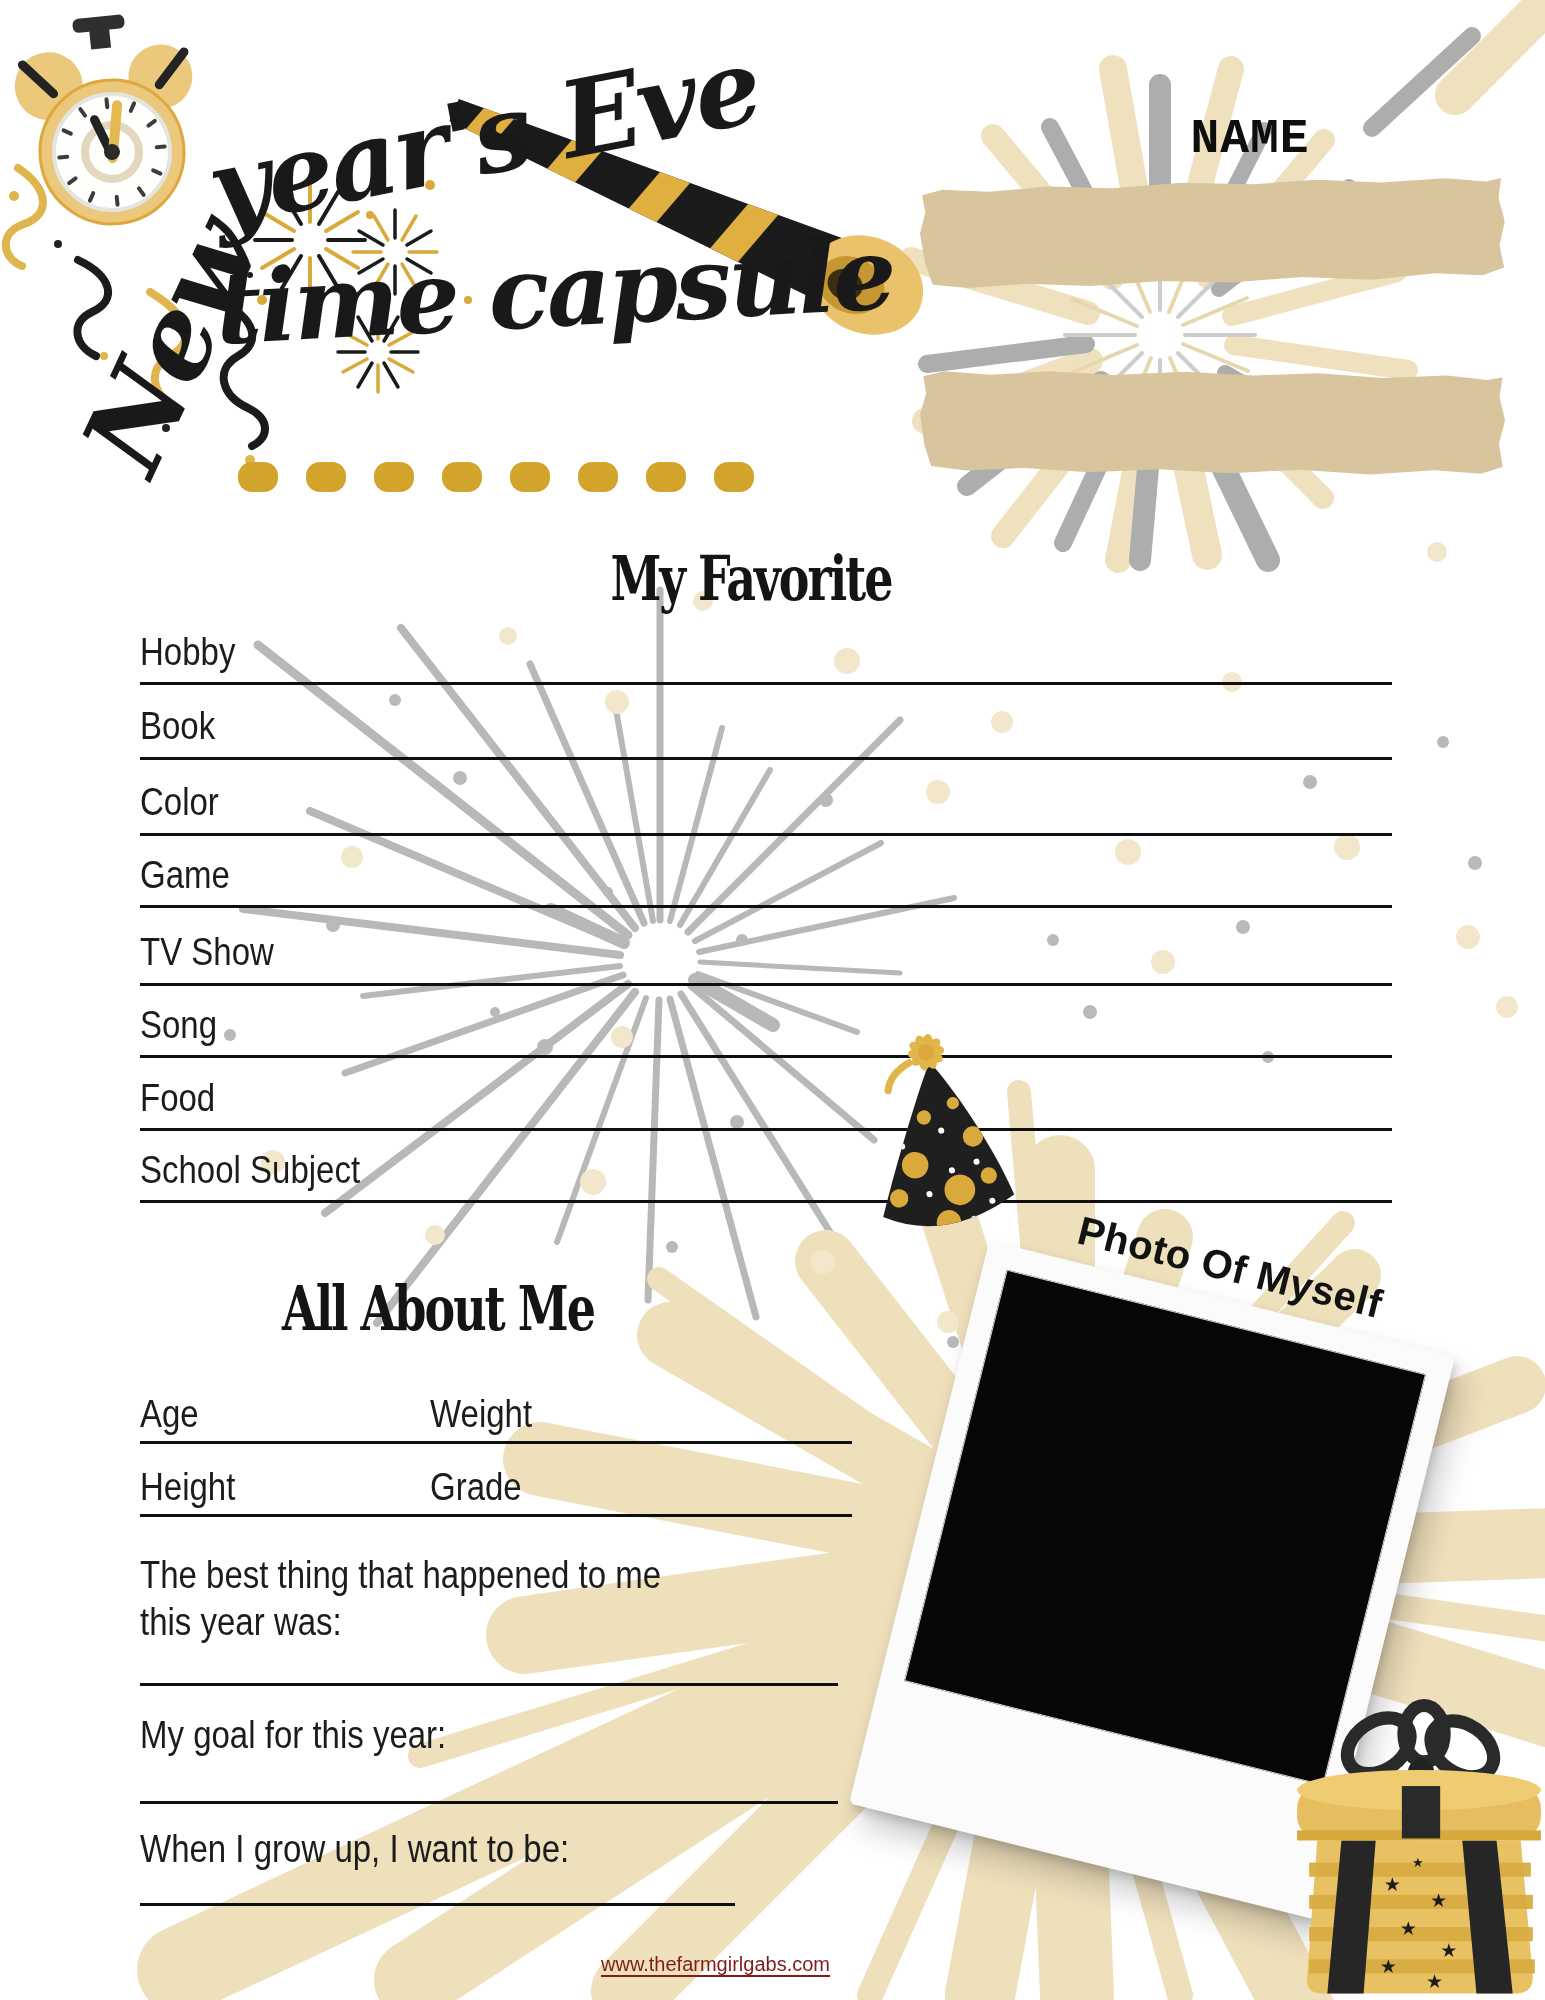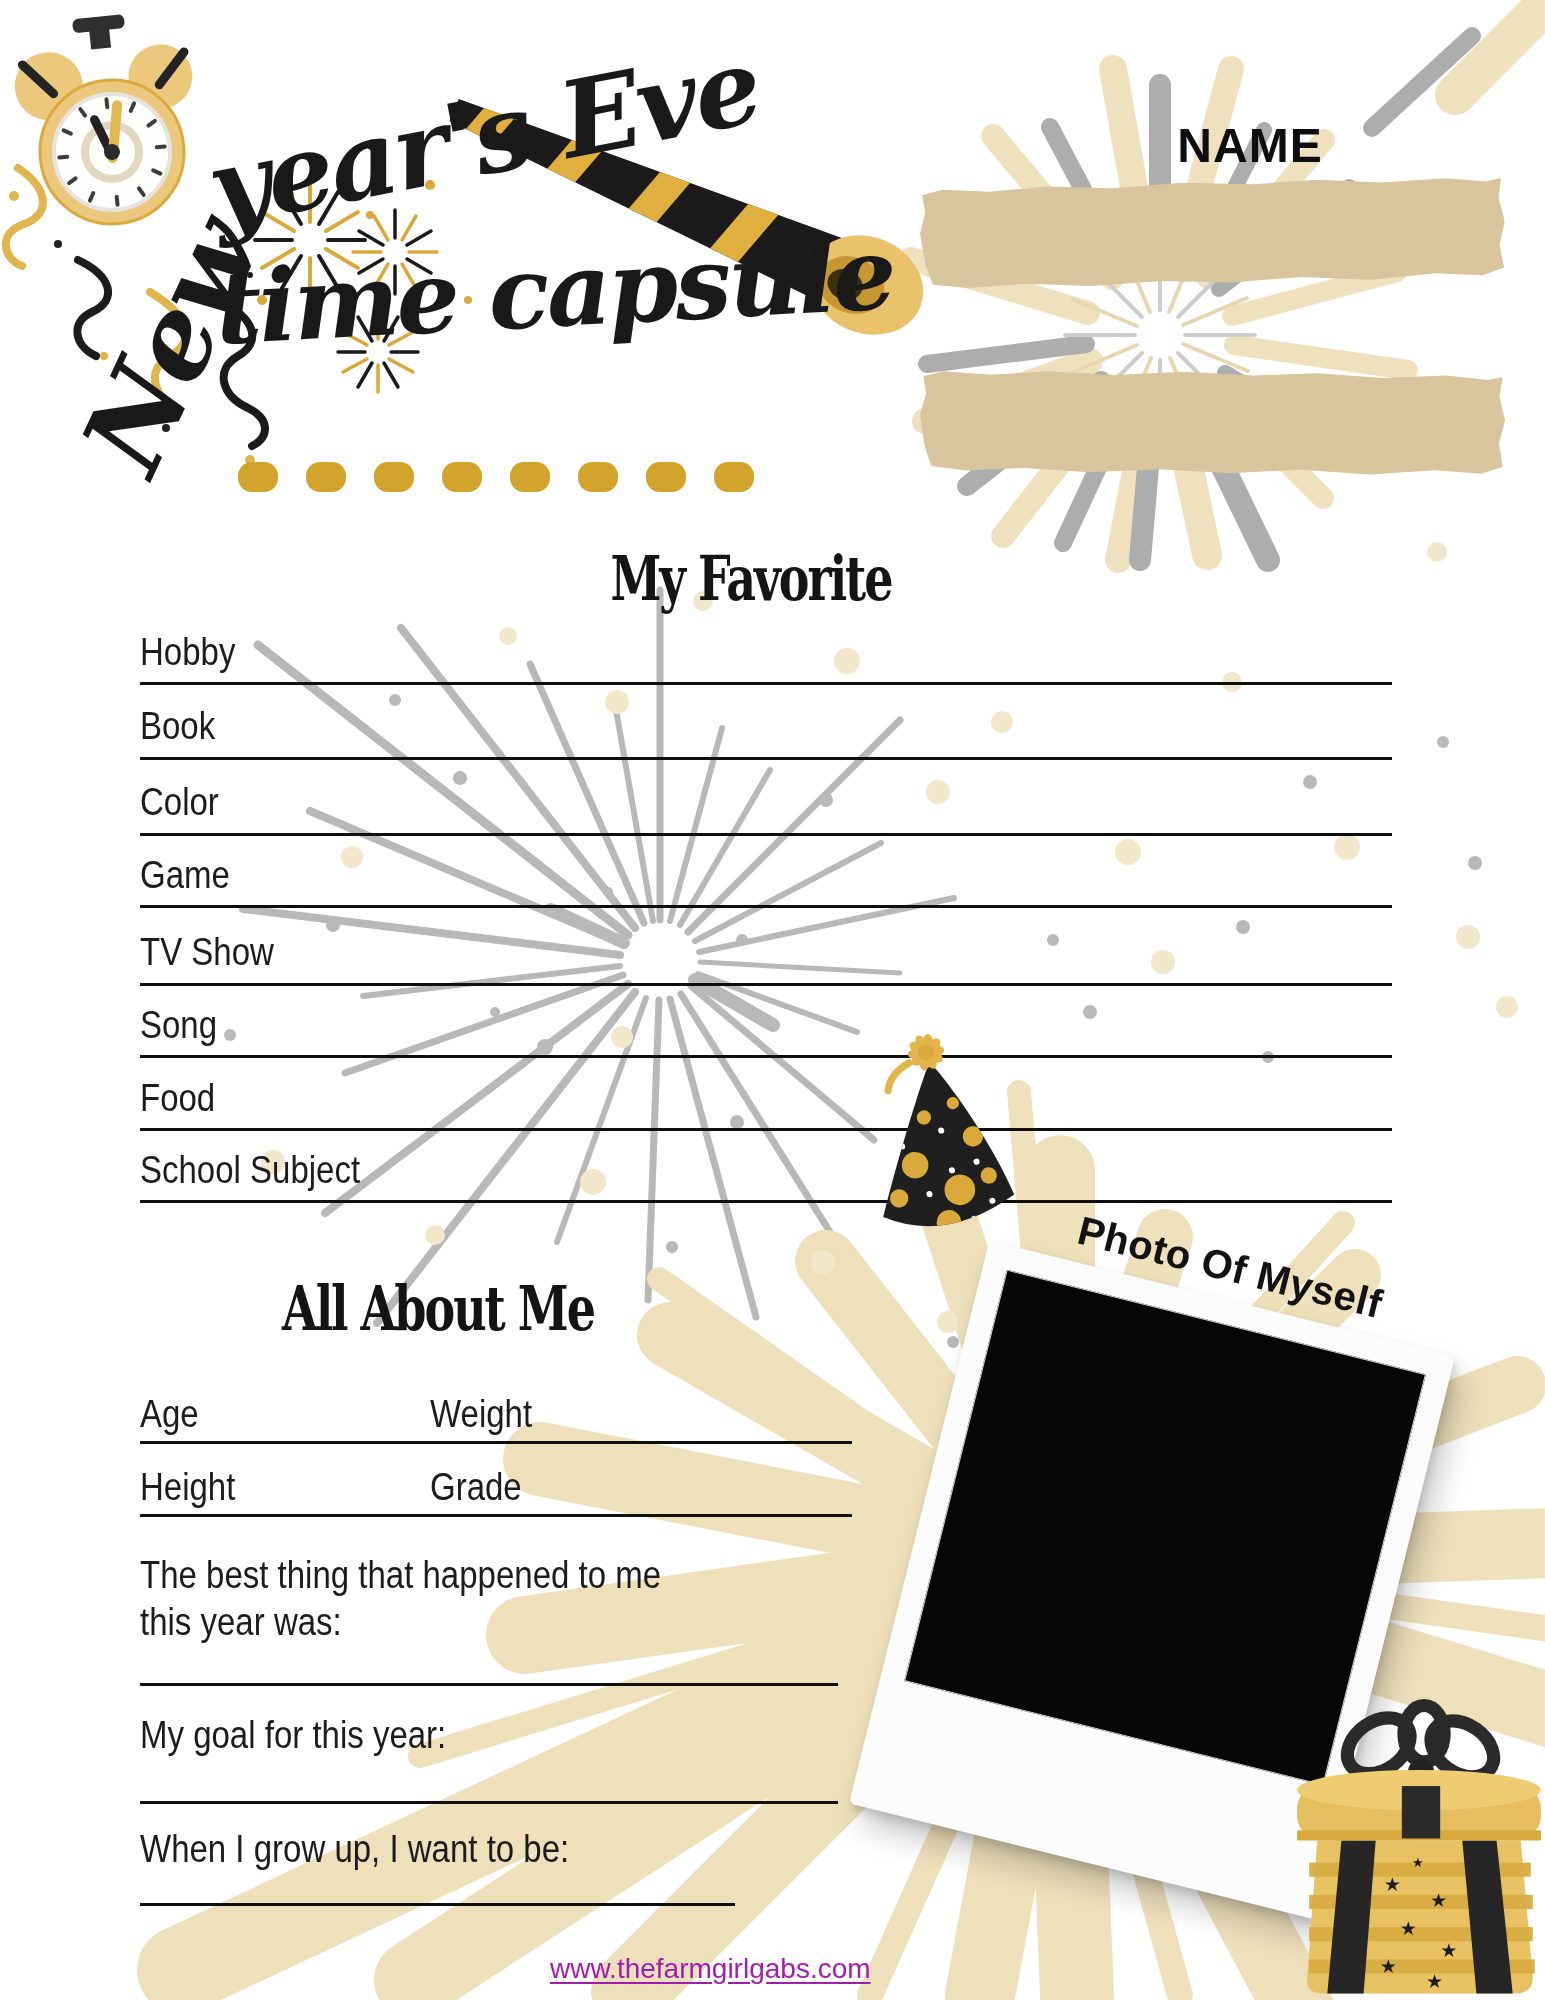--- a/index.html
+++ b/index.html
@@ -30,22 +30,22 @@
   .dash{width:40px;height:30px;border-radius:14px;background:#D2A42C;flex:0 0 auto;}
   
   .polaroid{position:absolute;left:912px;top:1290px;width:480px;height:580px;background:#fbfbfb;
     transform:rotate(14deg);z-index:4;border-radius:6px;box-sizing:border-box;padding:24px 24px 0 24px;
     box-shadow:14px 18px 30px rgba(0,0,0,.20),3px 5px 8px rgba(0,0,0,.15);}
   .photo{width:432px;height:424px;background:#060606;border:1px solid #d9d9d9;box-sizing:border-box;}
   .caption{position:absolute;left:1040px;top:1245px;width:380px;z-index:6;transform:rotate(14deg);
     font-weight:700;font-size:40px;color:#121212;text-align:center;letter-spacing:.5px;white-space:nowrap;}
   .hat{position:absolute;left:823px;top:1008px;z-index:7;transform:rotate(-8deg);}
   .gift{position:absolute;left:1283px;top:1693px;z-index:5;}
-  .url{position:absolute;left:550px;top:1953px;width:280px;z-index:3;text-align:right;font-size:28px;
-    color:#a21caf;text-decoration:underline;text-underline-offset:4px;}
+  .url{position:absolute;left:550px;top:1953px;width:280px;z-index:3;text-align:right;font-size:20px;
+    color:#7f1d1d;text-decoration:underline;text-underline-offset:4px;}
 </style>
 </head>
 <body>
 
 <div id="page">
 
   <svg class="decor" width="1545" height="2000" viewBox="0 0 1545 2000">
 
     <g stroke-linecap="round">
 
@@ -292,21 +292,21 @@
     <div class="dash"></div>
     <div class="dash"></div>
     <div class="dash"></div>
     <div class="dash"></div>
     <div class="dash"></div>
     <div class="dash"></div>
     <div class="dash"></div>
     <div class="dash"></div>
   </div>
 
-  <div class="hdr-label" style="top:118px;">NAME</div>
+  <div class="hdr-label" style="top:112px;font-family:Liberation Mono, monospace;">NAME</div>
   <div class="tape tape1"></div>
   <div class="tape tape2"></div>
 
   <div class="heading" style="left:500px;top:542px;width:502px;font-size:46px;">My Favorite</div>
 
   <div class="t" style="left:140px;top:628px;">Hobby</div>
   <div class="line" style="left:140px;top:682px;width:1252px;"></div>
   <div class="t" style="left:140px;top:702px;">Book</div>
   <div class="line" style="left:140px;top:757px;width:1252px;"></div>
   <div class="t" style="left:140px;top:778px;">Color</div>

